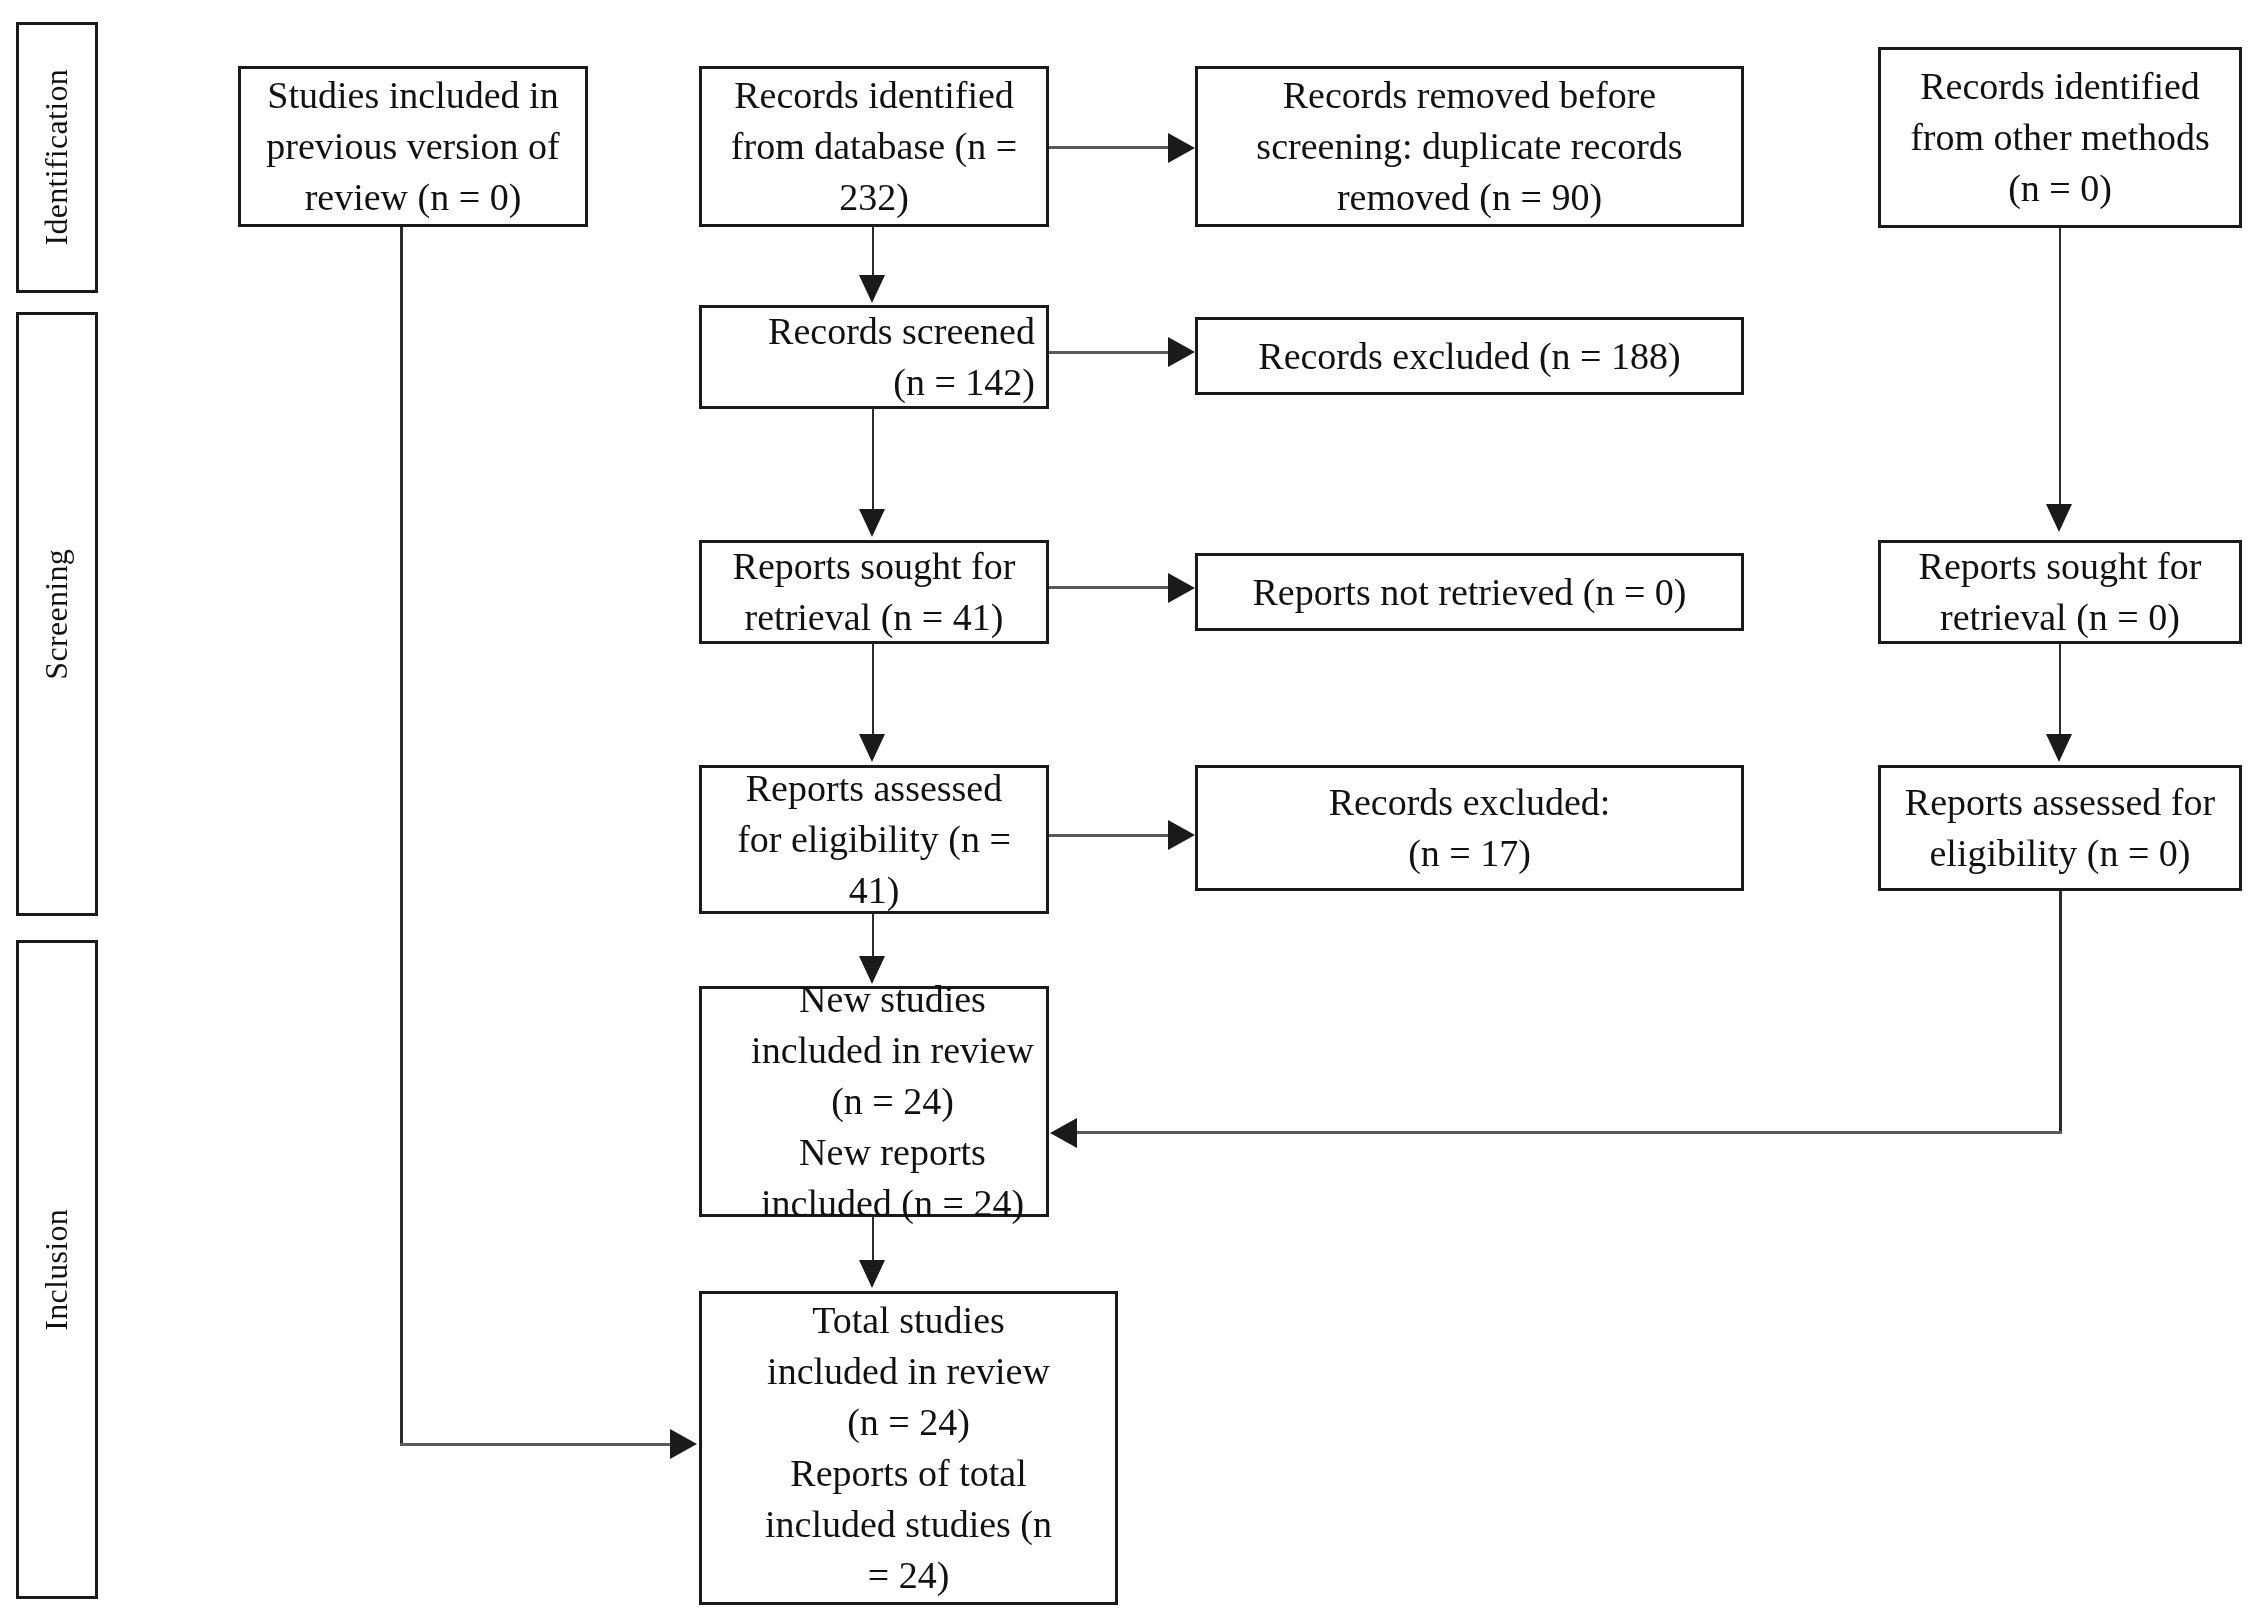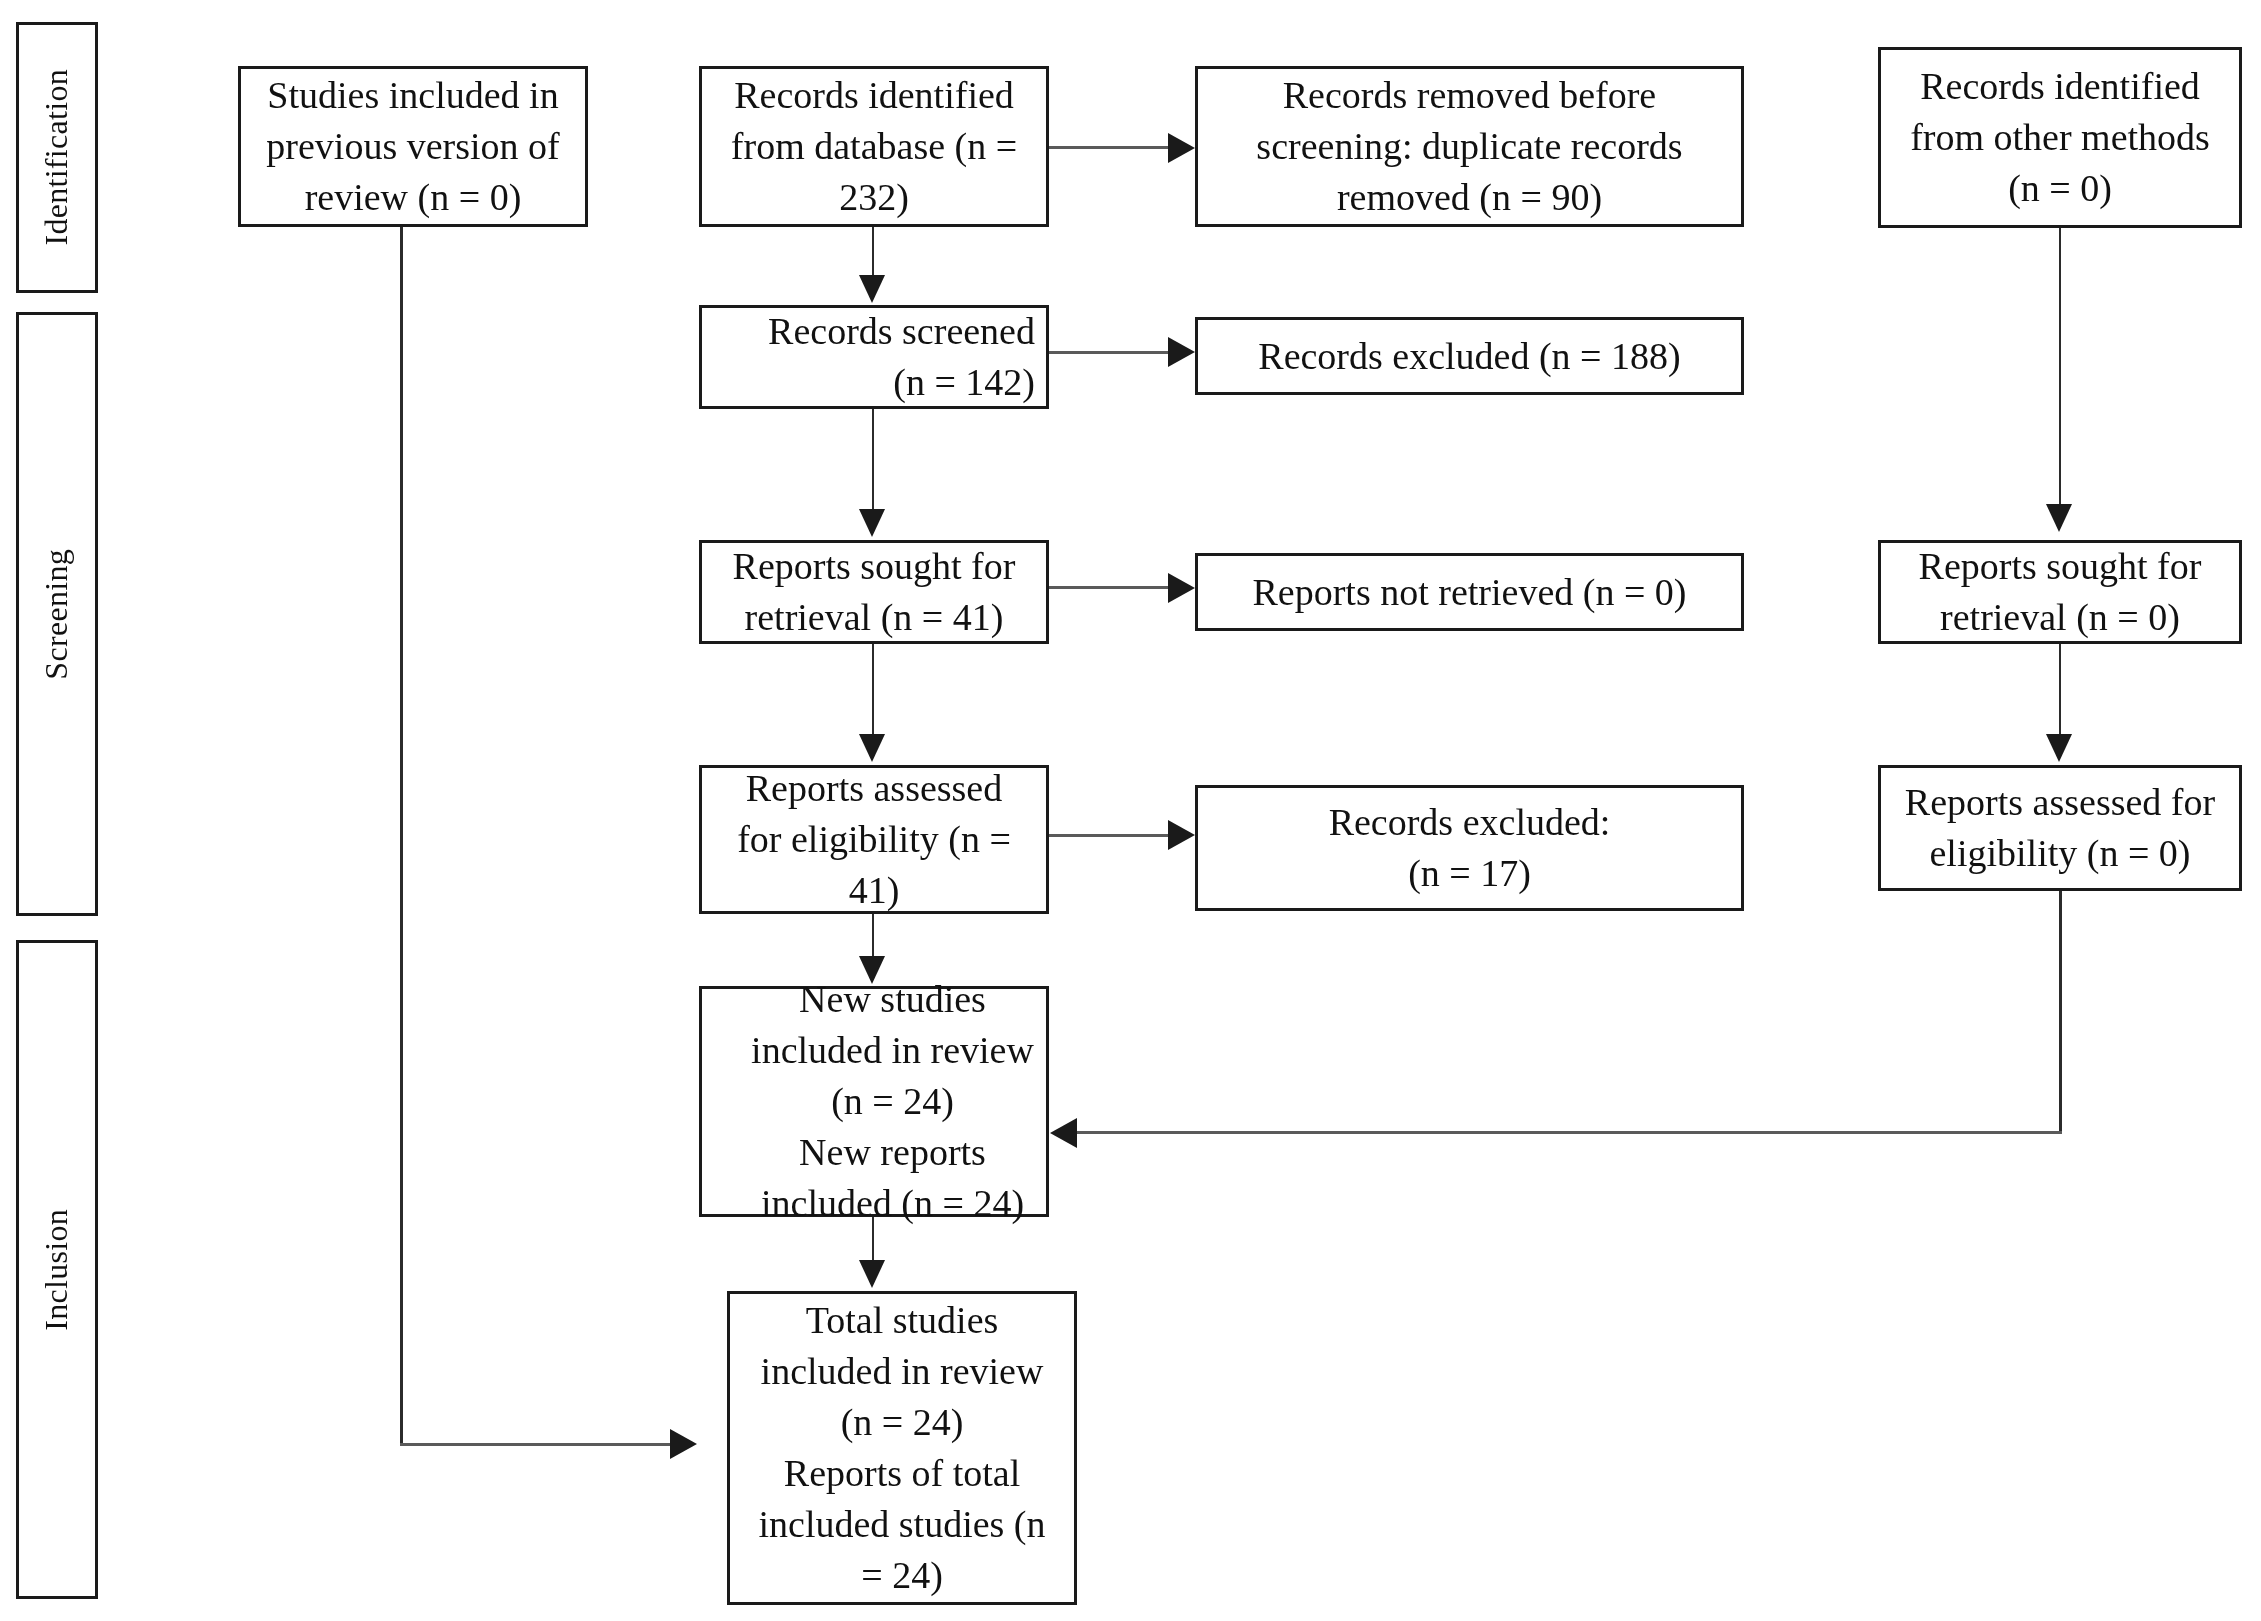--- a/index.html
+++ b/index.html
@@ -177,21 +177,21 @@
   <div class="arr-down" style="left:2046px;top:734px;"></div>
 
   <div class="node" style="left:699px;top:765px;width:350px;height:149px;">
     <span class="txt">
       <span>Reports assessed</span><br>
       <span>for eligibility (n =</span><br>
       <span>41)</span>
     </span>
   </div>
 
-  <div class="node" style="left:1195px;top:765px;width:549px;height:126px;margin-top:20px;">
+  <div class="node" style="left:1195px;top:765px;width:549px;height:126px;">
     <span class="txt">
       <span>Records excluded:</span><br>
       <span>(n = 17)</span>
     </span>
   </div>
 
   <div class="node" style="left:1878px;top:765px;width:364px;height:126px;">
     <span class="txt">
       <span>Reports assessed for</span><br>
       <span>eligibility (n = 0)</span>
@@ -214,21 +214,21 @@
       <span>included in review</span><br>
       <span>(n = 24)</span><br>
       <span>New reports</span><br>
       <span>included (n = 24)</span>
     </span>
   </div>
 
   <div class="vline" style="left:872px;top:1217px;width:2.4px;height:46px;"></div>
   <div class="arr-down" style="left:859px;top:1260px;"></div>
 
-  <div class="node" style="left:699px;top:1291px;width:350px;height:314px;margin-left:28px;">
+  <div class="node" style="left:699px;top:1291px;width:419px;height:314px;">
     <span class="txt">
       <span>Total studies</span><br>
       <span>included in review</span><br>
       <span>(n = 24)</span><br>
       <span>Reports of total</span><br>
       <span>included studies (n</span><br>
       <span>= 24)</span>
     </span>
   </div>
 

